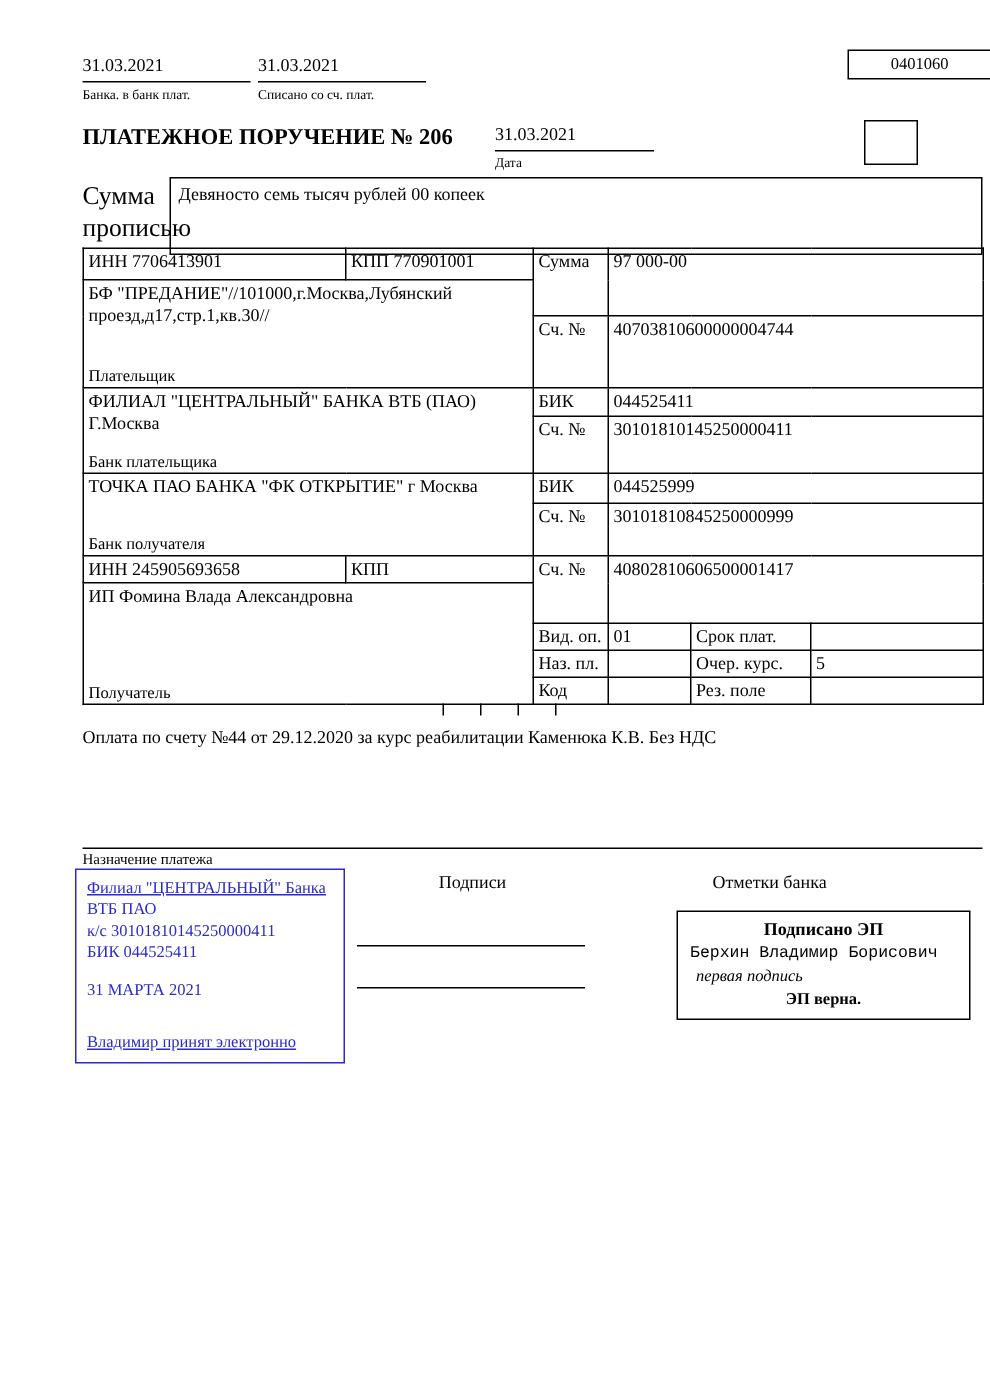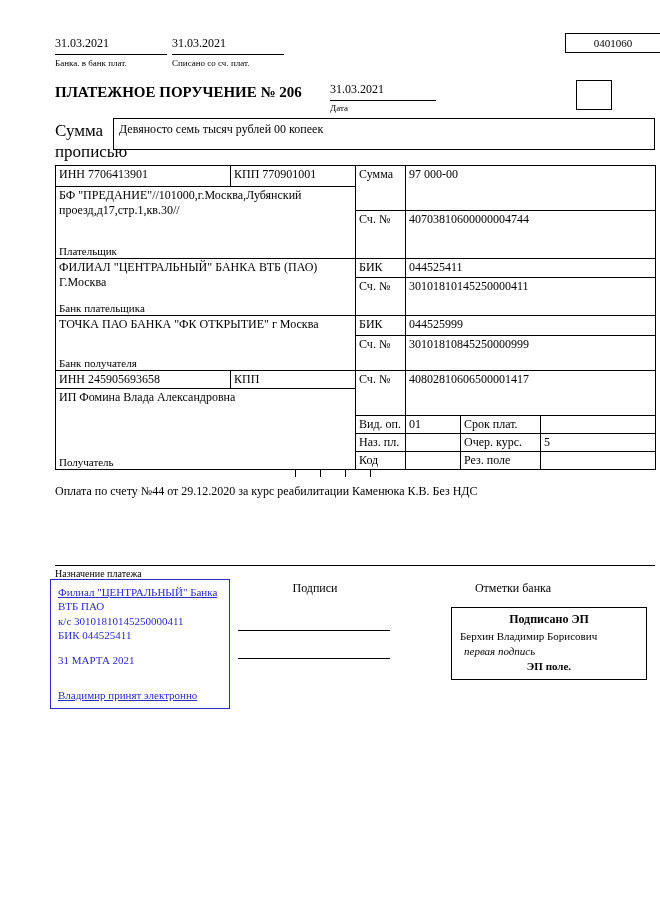--- a/index.html
+++ b/index.html
@@ -39,21 +39,21 @@
   <div class="abs bbox center" style="left:565px; top:33px; width:96px; height:20px; font-size:11px; line-height:18px;">0401060</div>
 
   <div class="abs bold" style="left:55px; top:84px; font-size:15px;">ПЛАТЕЖНОЕ ПОРУЧЕНИЕ № 206</div>
   <div class="abs" style="left:330px; top:82px; width:106px;">
     <div class="txt uline" style="padding-bottom:3px;">31.03.2021</div>
     <div class="small" style="margin-top:2px;">Дата</div>
   </div>
   <div class="abs bbox" style="left:576px; top:80px; width:36px; height:30px;"></div>
 
   <div class="abs slbl" style="left:55px; top:120px; width:58px; line-height:1.25;">Сумма прописью</div>
-  <div class="abs bbox txt" style="left:113px; top:118px; width:542px; height:32px; padding:3px 5px;">Девяносто семь тысяч рублей 00 копеек</div>
+  <div class="abs bbox txt" style="left:113px; top:118px; width:542px; height:52px; padding:3px 5px;">Девяносто семь тысяч рублей 00 копеек</div>
 
   <div class="abs" style="left:55px; top:165px;">
     <table class="main">
       <colgroup>
         <col style="width:175px">
           <col style="width:125px">
           <col style="width:50px">
         <col style="width:55px">
           <col style="width:80px">
           <col style="width:115px">
@@ -154,18 +154,18 @@
     <div>БИК 044525411</div>
     <div style="margin-top:11px;">31 МАРТА 2021</div>
     <div class="ul" style="margin-top:21px;">Владимир принят электронно</div>
   </div>
 
   <div class="abs" style="left:238px; top:630px; width:152px; border-top:1px solid #000;"></div>
   <div class="abs" style="left:238px; top:658px; width:152px; border-top:1px solid #000;"></div>
 
   <div class="abs epbox" style="left:425px; top:607px; width:196px;">
     <div class="bold center" style="font-size:12px;">Подписано ЭП</div>
-    <div style="margin-top:2px;">Берхин Владимир Борисович</div>
+    <div style="margin-top:2px;font-family:Liberation Mono, monospace;">Берхин Владимир Борисович</div>
     <div style="font-style:italic; padding-left:4px;">первая подпись</div>
-    <div class="bold center">ЭП поле.</div>
+    <div class="bold center">ЭП верна.</div>
   </div>
 
 </div>
 
 </body></html>

